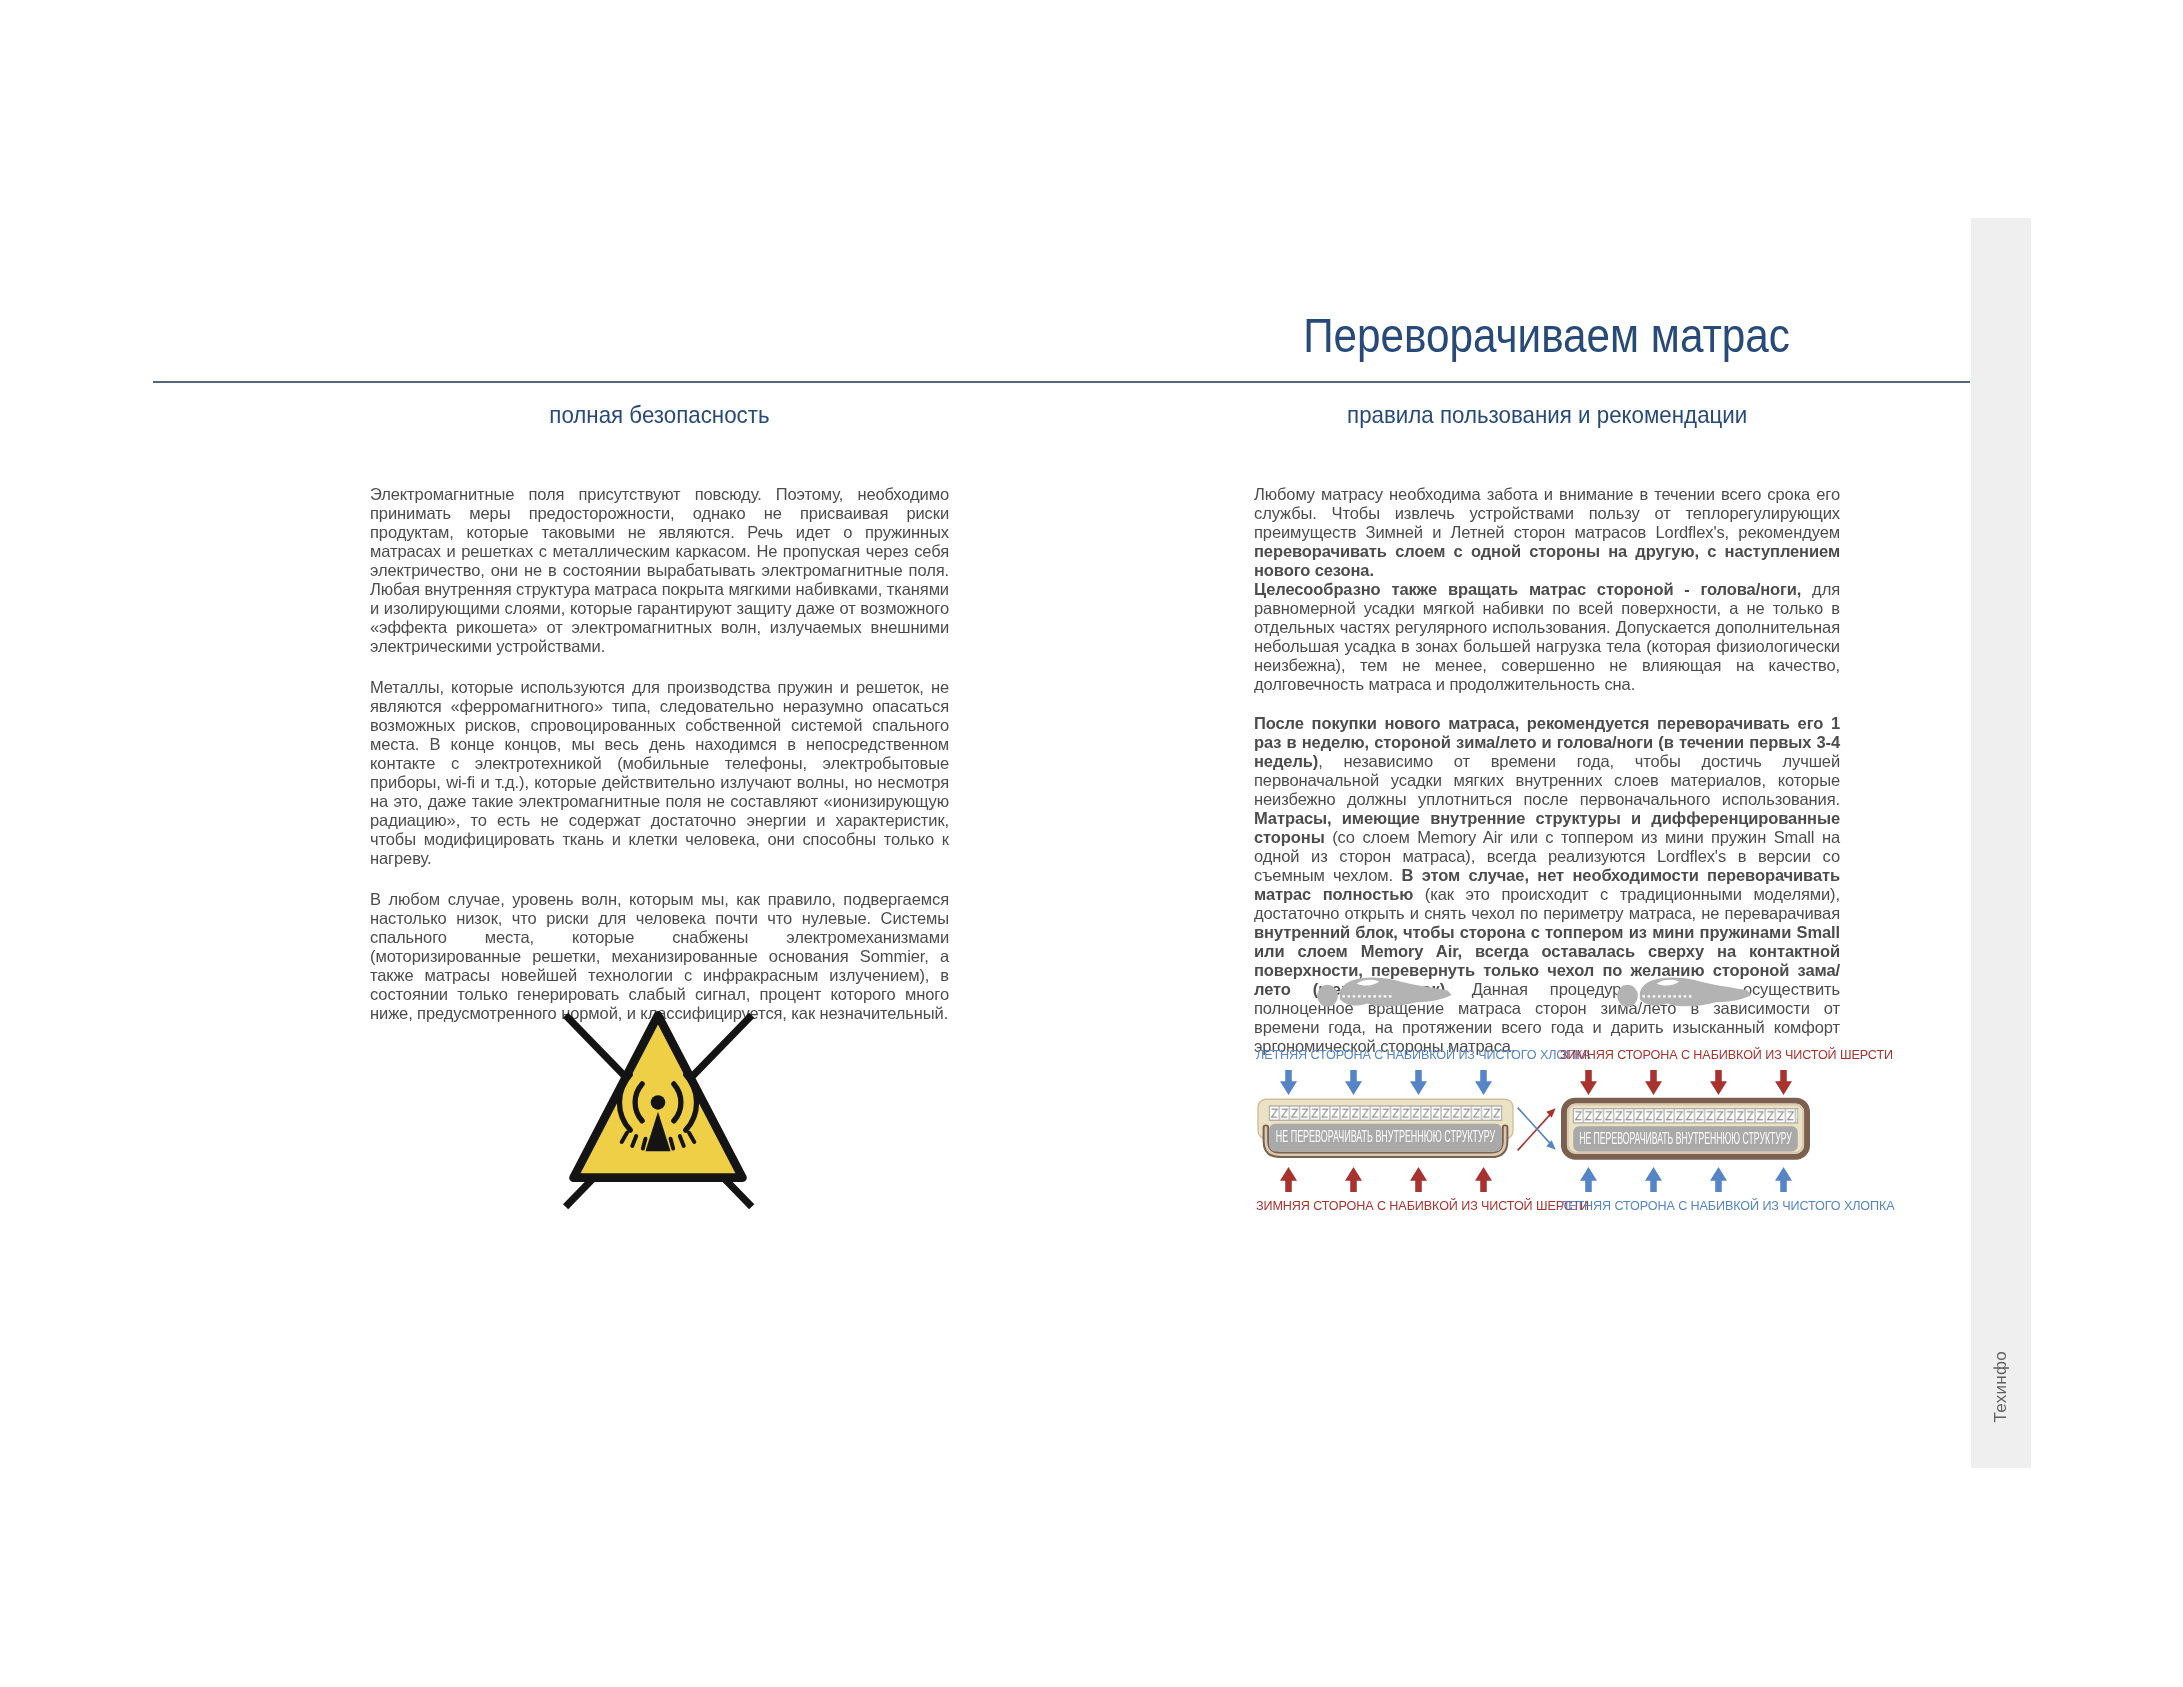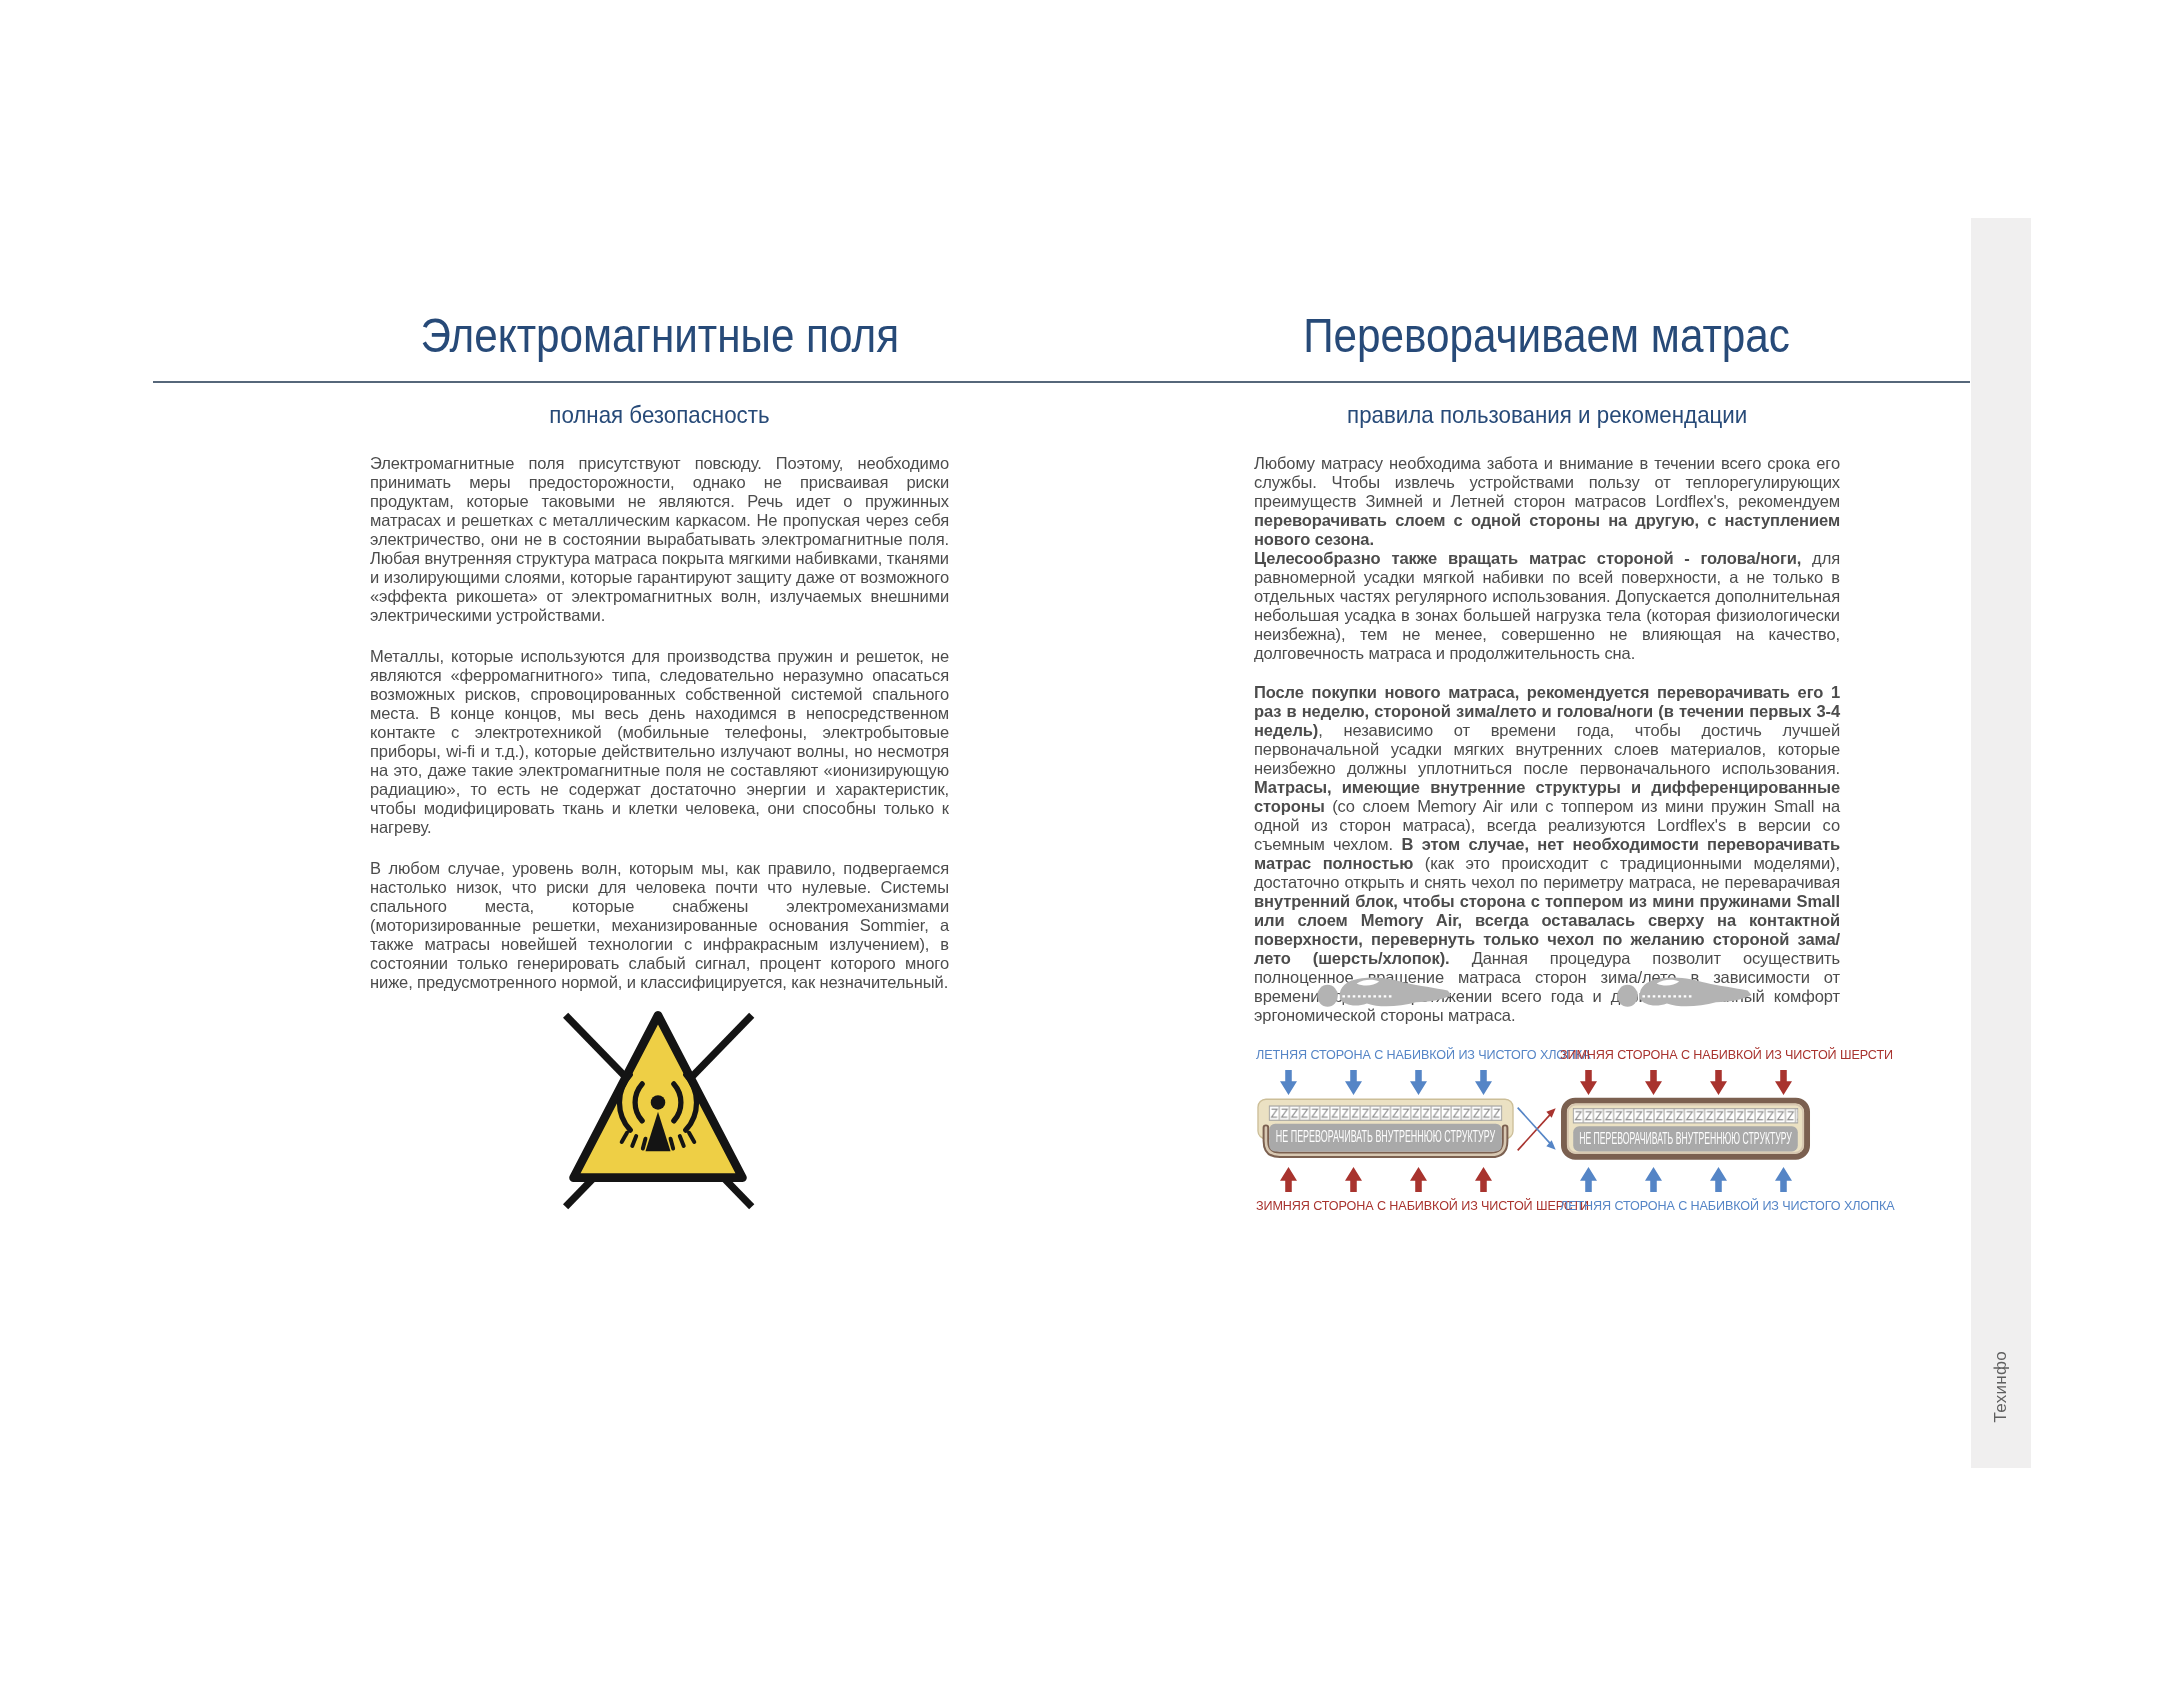--- a/index.html
+++ b/index.html
@@ -10,21 +10,21 @@
   
   .title{font-size:48px;color:#274a78;text-align:center;line-height:1.02;white-space:nowrap;}
   .title .cond{display:inline-block;transform:scaleX(.88);transform-origin:center;}
   .subtitle{font-size:24px;color:#274a78;text-align:center;white-space:nowrap;}
   .subtitle .cond{display:inline-block;transform:scaleX(.93);transform-origin:center;}
   .tl{left:370px;top:312px;width:579px;}
   .tr{left:1254px;top:312px;width:586px;}
   .sl{left:370px;top:401px;width:579px;}
   .sr{left:1254px;top:401px;width:586px;}
   
-  .body{font-size:16.5px;line-height:19px;color:#4c4c4c;text-align:justify;letter-spacing:-0.1px;}
+  .body{font-size:16.5px;line-height:19px;color:#4c4c4c;text-align:justify;letter-spacing:-0.1px;margin-top:31px;}
   .bl{left:370px;top:454px;width:579px;}
   .br{left:1254px;top:454px;width:586px;}
   .body p{margin:0;}
   .bl p{margin-bottom:22px;}
   .br p.gap{margin-top:20px;}
   .body b{font-weight:bold;}
   
   .warn{left:559px;top:1006px;width:198px;height:206px;}
   
   .diagram{left:1244px;top:965px;width:595px;height:266px;}
@@ -56,23 +56,20 @@
   .tab span{position:absolute;bottom:46px;left:50%;transform:translateX(-50%) rotate(180deg);
             writing-mode:vertical-rl;font-size:17px;color:#5f5f5f;letter-spacing:0.3px;}
 </style>
 </head>
 <body>
 
 <div class="canvas">
 
   <div class="abs rule"></div>
 
-  <div class="abs title tl">
-    <span class="cond">Электромагнитные поля</span>
-  </div>
   <div class="abs subtitle sl">
     <span class="cond">полная безопасность</span>
   </div>
   <div class="abs body bl">
     <p>Электромагнитные поля присутствуют повсюду. Поэтому, необходимо принимать меры предосторожности, однако не присваивая риски продуктам, которые таковыми не являются. Речь идет о пружинных матрасах и решетках с металлическим каркасом. Не пропуская через себя электричество, они не в состоянии вырабатывать электромагнитные поля. Любая внутренняя структура матраса покрыта мягкими набивками, тканями и изолирующими слоями, которые гарантируют защиту даже от возможного «эффекта рикошета» от электромагнитных волн, излучаемых внешними электрическими устройствами.</p>
     <p>Металлы, которые используются для производства пружин и решеток, не являются «ферромагнитного» типа, следовательно неразумно опасаться возможных рисков, спровоцированных собственной системой спального места. В конце концов, мы весь день находимся в непосредственном контакте с электротехникой (мобильные телефоны, электробытовые приборы, wi-fi и т.д.), которые действительно излучают волны, но несмотря на это, даже такие электромагнитные поля не составляют «ионизирующую радиацию», то есть не содержат достаточно энергии и характеристик, чтобы модифицировать ткань и клетки человека, они способны только к нагреву.</p>
     <p>В любом случае, уровень волн, которым мы, как правило, подвергаемся настолько низок, что риски для человека почти что нулевые. Системы спального места, которые снабжены электромеханизмами (моторизированные решетки, механизированные основания Sommier, а также матрасы новейшей технологии с инфракрасным излучением), в состоянии только генерировать слабый сигнал, процент которого много ниже, предусмотренного нормой, и классифицируется, как незначительный.</p>
   </div>
 
   <svg class="abs warn" viewBox="0 0 300 312">

